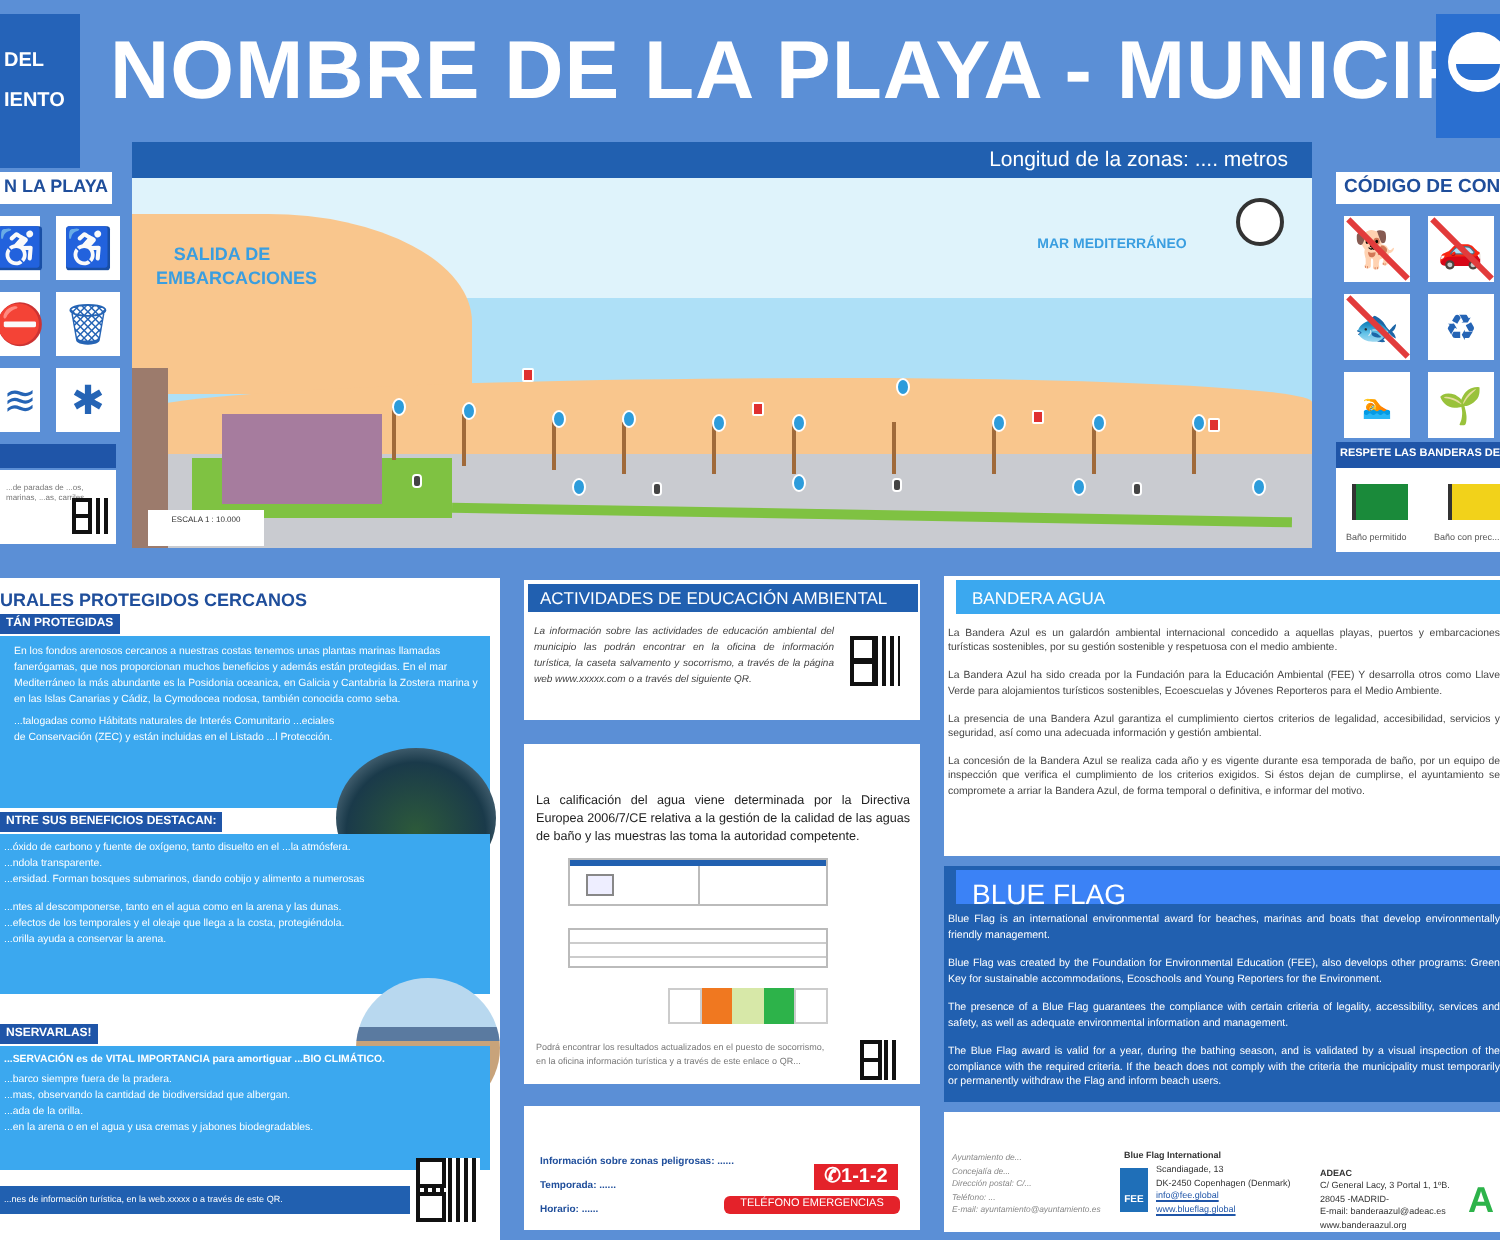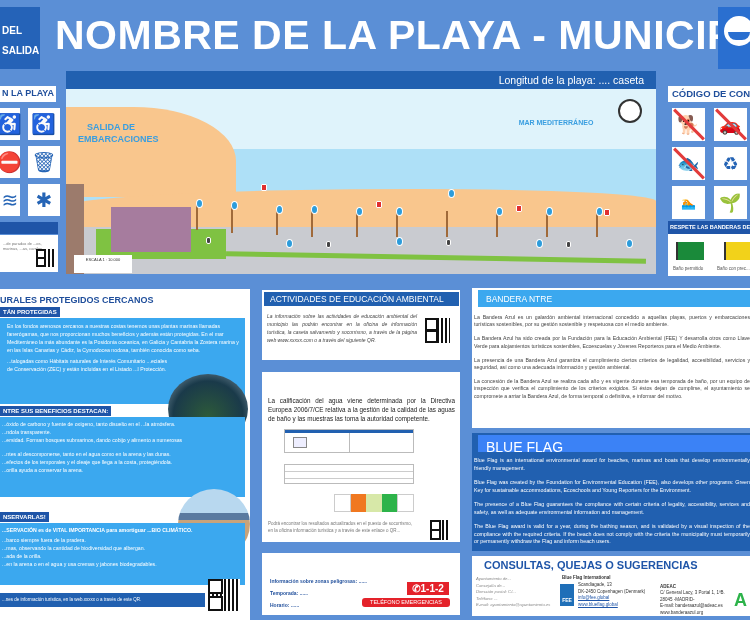--- a/index.html
+++ b/index.html
@@ -1,18 +1,18 @@
 <!DOCTYPE html>
 <html><head>
 <meta charset="utf-8">
 <style>
 *{box-sizing:border-box;margin:0;padding:0}
 body{width:750px;height:620px;overflow:hidden;background:#5b8fd6;font-family:"Liberation Sans",sans-serif;position:relative;color:#333}
 .abs{position:absolute}
-.logo-l{left:0;top:7px;width:40px;height:62px;background:#2563b8;color:#fff;font-size:10px;font-weight:bold;padding:14px 0 0 2px;line-height:20px}
+.logo-l{left:0;top:7px;width:40px;height:77px;background:#2563b8;color:#fff;font-size:10px;font-weight:bold;padding:14px 0 0 2px;line-height:20px}
 .main-title{left:55px;top:12px;width:660px;color:#fff;font-size:41px;font-weight:bold;letter-spacing:0.5px;white-space:nowrap}
 .logo-r{left:718px;top:7px;width:32px;height:62px;background:#2a6fd0}
 .logo-r .flag{position:absolute;left:6px;top:9px;width:30px;height:30px;border-radius:50%;background:#fff}
 .logo-r .flag:after{content:"";position:absolute;left:4px;top:16px;width:22px;height:8px;background:#2a6fd0;border-radius:0 0 12px 12px}
 
 .lp-head{left:0;top:86px;width:56px;height:16px;background:#fff;color:#1f4e9b;font-size:9px;font-weight:bold;padding:2px 0 0 2px;white-space:nowrap;overflow:hidden}
 .lp-icon{background:#fff;width:32px;height:32px;display:flex;align-items:center;justify-content:center;font-size:20px;color:#2564b5}
 .lp-note{left:0;top:235px;width:58px;height:37px;background:#fff;font-size:4px;color:#777;padding:6px 0 0 3px}
 .lp-note-bar{left:0;top:222px;width:58px;height:12px;background:#1f55a8}
 .qr{background:
@@ -55,21 +55,21 @@
 .hbar{position:absolute;background:#2160b0;color:#fff;font-weight:normal}
 .txt{font-size:5.5px;line-height:8px;color:#444}
 .bf p{margin-bottom:7px}
 .btxt{font-size:5.3px;line-height:7.5px;color:#fff}
 </style>
 </head>
 <body>
 
 <div class="abs logo-l">
   <div>DEL</div>
-  <div>SALIDA</div>
+  <div>IENTO</div>
 </div>
 <div class="abs main-title">NOMBRE DE LA PLAYA - MUNICIPIO</div>
 <div class="abs logo-r">
     <div class="flag"></div>
   </div>
 
 <div class="abs lp-head">N LA PLAYA</div>
 <div class="abs" style="left:0;top:108px;width:62px">
   <div style="display:grid;grid-template-columns:20px 32px;gap:6px 8px">
     <div class="lp-icon" style="width:20px">♿</div>
@@ -80,21 +80,21 @@
     <div class="lp-icon">✱</div>
   </div>
 </div>
 <div class="abs lp-note-bar"></div>
 <div class="abs lp-note">
   <span>...de paradas de ...os, marinas, ...as, carriles</span>
   <div class="qr" style="position:absolute;right:4px;top:14px;width:18px;height:18px"></div>
 </div>
 
 <div class="abs map-head">
-  <span class="len">Longitud de la playa: .... caseta</span>
+  <span class="len">Longitud de la zonas: .... metros</span>
 </div>
 <div class="abs map">
   <div class="sea2"></div>
   <div class="sand2"></div>
   <div class="sand"></div>
   <div class="land"></div>
   <div class="green"></div>
   <div class="path"></div>
   <div class="cliff"></div>
   <div class="plaza"></div>
@@ -216,41 +216,40 @@
     <div>Temporada: ......</div>
     <div>Horario: ......</div>
   </div>
   <div style="position:absolute;left:145px;top:29px;width:42px;height:13px;background:#e4222a;color:#fff;font-weight:bold;font-size:10px;text-align:center;line-height:13px">
     <span>✆</span><span>1-1-2</span>
   </div>
   <div style="position:absolute;left:100px;top:45px;width:88px;height:9px;background:#e4222a;color:#fff;font-size:5.5px;text-align:center;line-height:9px;border-radius:3px">TELÉFONO EMERGENCIAS</div>
 </div>
 
 <div class="panel" style="left:472px;top:288px;width:278px;height:140px">
-  <div class="hbar" style="left:6px;top:2px;width:272px;height:17px;font-size:8.5px;padding:4px 0 0 8px;background:#3ba8ef">BANDERA NTRE</div>
+  <div class="hbar" style="left:6px;top:2px;width:272px;height:17px;font-size:8.5px;padding:4px 0 0 8px;background:#3ba8ef">BANDERA AGUA</div>
   <div class="txt bf" style="position:absolute;left:2px;top:26px;width:276px;font-size:5.2px;line-height:7.2px;text-align:justify">
     <p>La Bandera Azul es un galardón ambiental internacional concedido a aquellas playas, puertos y embarcaciones turísticas sostenibles, por su gestión sostenible y respetuosa con el medio ambiente.</p>
     <p>La Bandera Azul ha sido creada por la Fundación para la Educación Ambiental (FEE) Y desarrolla otros como Llave Verde para alojamientos turísticos sostenibles, Ecoescuelas y Jóvenes Reporteros para el Medio Ambiente.</p>
     <p>La presencia de una Bandera Azul garantiza el cumplimiento ciertos criterios de legalidad, accesibilidad, servicios y seguridad, así como una adecuada información y gestión ambiental.</p>
     <p>La concesión de la Bandera Azul se realiza cada año y es vigente durante esa temporada de baño, por un equipo de inspección que verifica el cumplimiento de los criterios exigidos. Si éstos dejan de cumplirse, el ayuntamiento se compromete a arriar la Bandera Azul, de forma temporal o definitiva, e informar del motivo.</p>
   </div>
 </div>
 
 <div class="panel" style="left:472px;top:433px;width:278px;height:118px;background:#2160b0">
   <div class="hbar" style="left:6px;top:2px;width:320px;height:17px;font-size:14px;padding:4px 0 0 8px;background:#3b82f6">BLUE FLAG</div>
   <div class="btxt bf" style="position:absolute;left:2px;top:24px;width:276px;text-align:justify">
     <p>Blue Flag is an international environmental award for beaches, marinas and boats that develop environmentally friendly management.</p>
     <p>Blue Flag was created by the Foundation for Environmental Education (FEE), also develops other programs: Green Key for sustainable accommodations, Ecoschools and Young Reporters for the Environment.</p>
     <p>The presence of a Blue Flag guarantees the compliance with certain criteria of legality, accessibility, services and safety, as well as adequate environmental information and management.</p>
     <p>The Blue Flag award is valid for a year, during the bathing season, and is validated by a visual inspection of the compliance with the required criteria. If the beach does not comply with the criteria the municipality must temporarily or permanently withdraw the Flag and inform beach users.</p>
   </div>
 </div>
 
 <div class="panel" style="left:472px;top:556px;width:278px;height:60px">
-  <div class="sec-title" style="left:12px;top:3px;font-size:11px;color:#1f55a8">CONSULTAS, QUEJAS O SUGERENCIAS</div>
   <div style="position:absolute;left:4px;top:20px;font-size:4.2px;line-height:6.5px;color:#888;font-style:italic">
     <div>Ayuntamiento de...</div>
     <div>Concejalía de...</div>
     <div>Dirección postal: C/...</div>
     <div>Teléfono: ...</div>
     <div>E-mail: ayuntamiento@ayuntamiento.es</div>
   </div>
   <div style="position:absolute;left:90px;top:19px;font-size:4.5px;font-weight:bold;color:#333">Blue Flag International</div>
   <div style="position:absolute;left:88px;top:28px;width:14px;height:22px;background:#1f6fb8;color:#fff;font-size:5px;font-weight:bold;text-align:center;padding-top:13px"><span>FEE</span></div>
   <div style="position:absolute;left:106px;top:26px;font-size:4.5px;line-height:6.5px;color:#333">

